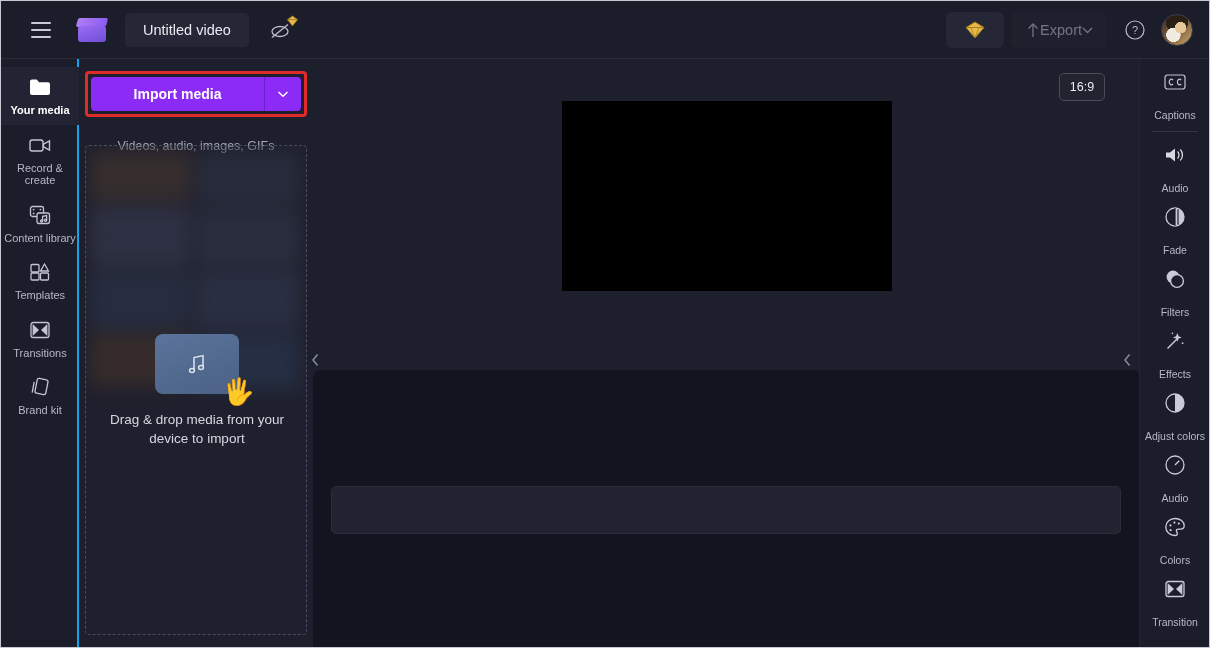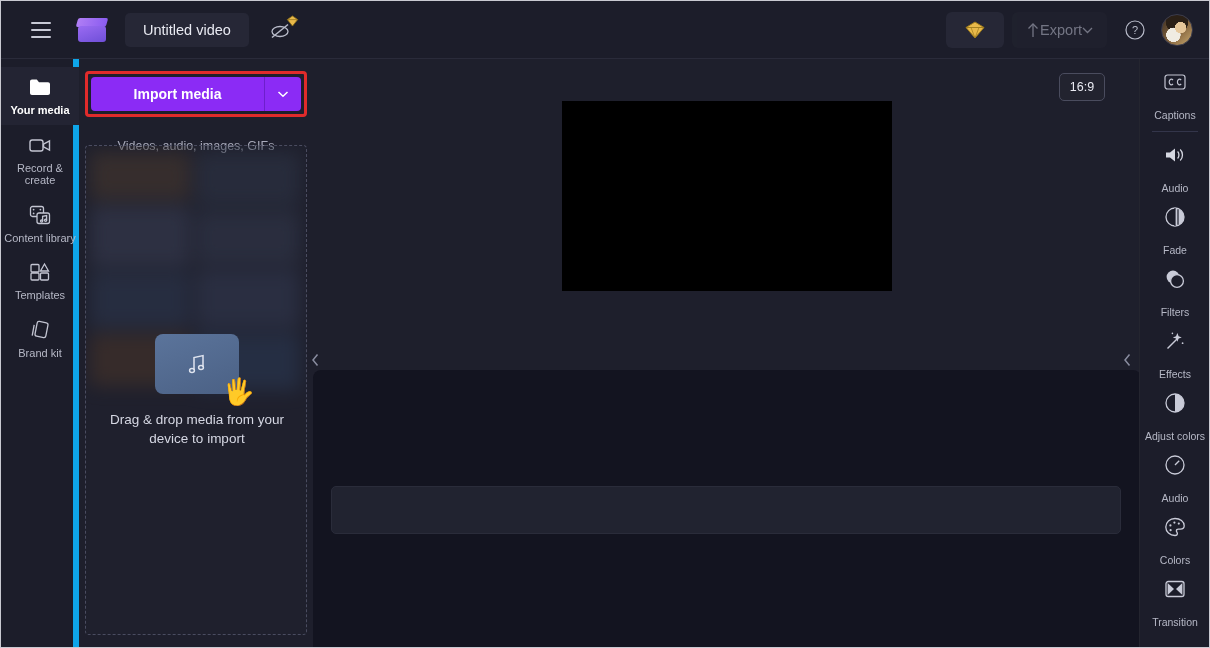--- a/index.html
+++ b/index.html
@@ -85,21 +85,21 @@
       radial-gradient(circle at 62% 42%, #e6c79a 0 22%, transparent 23%),
       radial-gradient(circle at 38% 66%, #f0ece2 0 26%, transparent 27%),
       radial-gradient(circle at 50% 22%, #2b2016 0 40%, transparent 41%),
       linear-gradient(135deg,#3a2c20,#8a6a42 60%,#c9a86e);
     border: 1px solid #3a3b4c; overflow: hidden;
   }
 
   
   .leftrail {
     position: absolute; left: 0; top: 58px; width: 78px; height: 590px;
-    background: #1c1d2a; border-right: 6px solid #0ea5e9;
+    background: #1c1d2a; border-right: 2px solid #0ea5e9;
     padding-top: 8px;
   }
   .rail-item {
     width: 78px; min-height: 56px; display: flex; flex-direction: column;
     align-items: center; justify-content: center; gap: 5px; cursor: pointer;
     padding: 8px 2px; position: relative;
   }
   .rail-item .ico { width: 24px; height: 24px; display:flex; align-items:center; justify-content:center; }
   .rail-item .lbl {
     color: #b6b8c6; font-size: 11px; line-height: 12.5px; text-align: center; width: 74px;
@@ -332,20 +332,30 @@
           <rect x="3" y="3.5" width="8" height="7.5" rx="1"></rect>
           <rect x="3" y="12" width="8" height="7" rx="1"></rect>
           <rect x="12.5" y="12" width="8" height="7" rx="1"></rect>
           <path d="M12.5 10 L16.5 3 L20.5 10 Z"></path>
         </svg>
       </span>
       <span class="lbl">Templates</span>
     </div>
 
 
+    <div class="rail-item">
+      <span class="ico">
+        <svg width="24" height="20" viewBox="0 0 24 20">
+          <rect x="3" y="2.5" width="18" height="15" rx="2.2" fill="none" stroke="#c3c5d2" stroke-width="1.3"></rect>
+          <polygon points="4.6,4 11,10 4.6,16" fill="#c3c5d2"></polygon>
+          <polygon points="19.4,4 13,10 19.4,16" fill="#c3c5d2"></polygon>
+        </svg>
+      </span>
+      <span class="lbl">Transitions</span>
+    </div>
 
     <div class="rail-item">
       <span class="ico">
         <svg width="24" height="22" viewBox="0 0 24 22" fill="none" stroke="#c3c5d2" stroke-width="1.3">
           <rect x="8" y="3" width="11" height="15" rx="2" transform="rotate(11 13.5 10.5)"></rect>
           <path d="M6.2 5.8 L4.2 16.6"></path>
         </svg>
       </span>
       <span class="lbl">Brand kit</span>
     </div>

